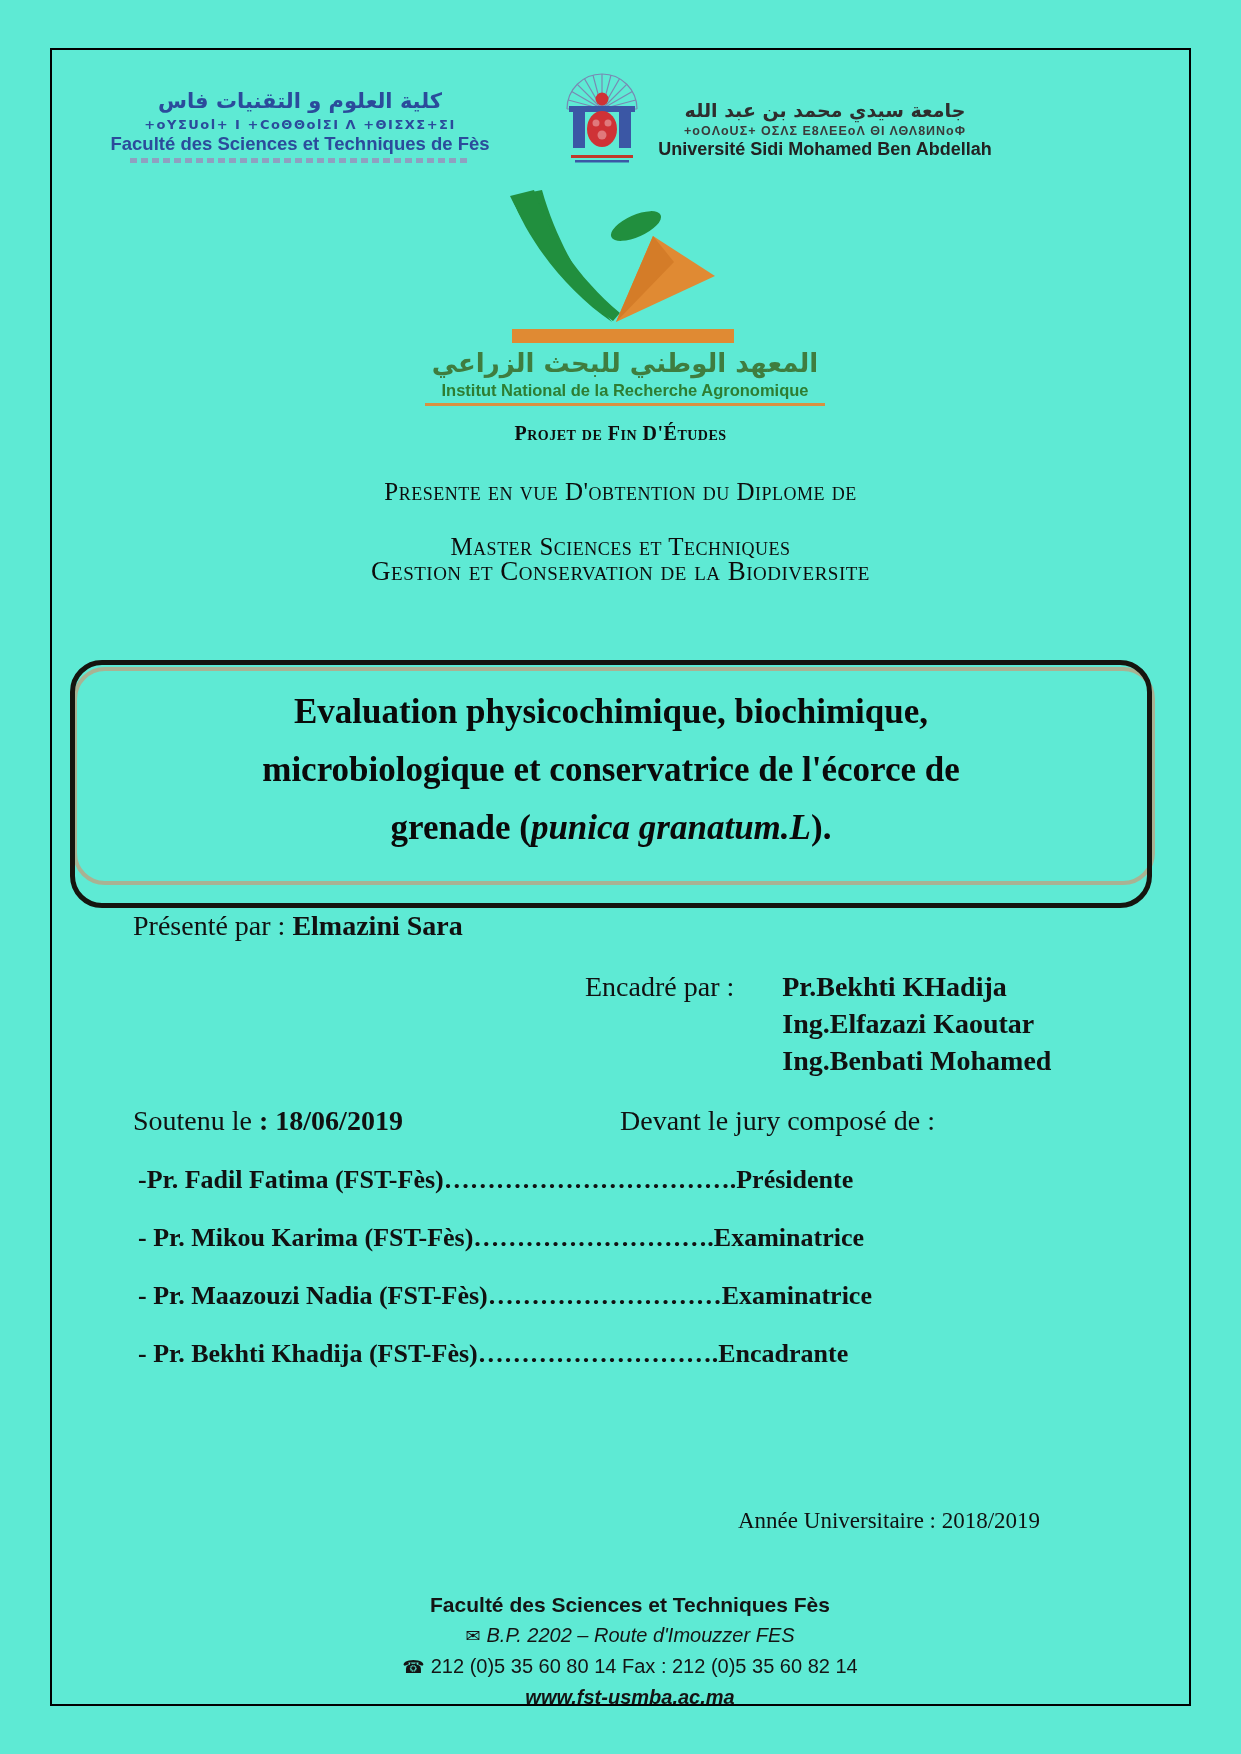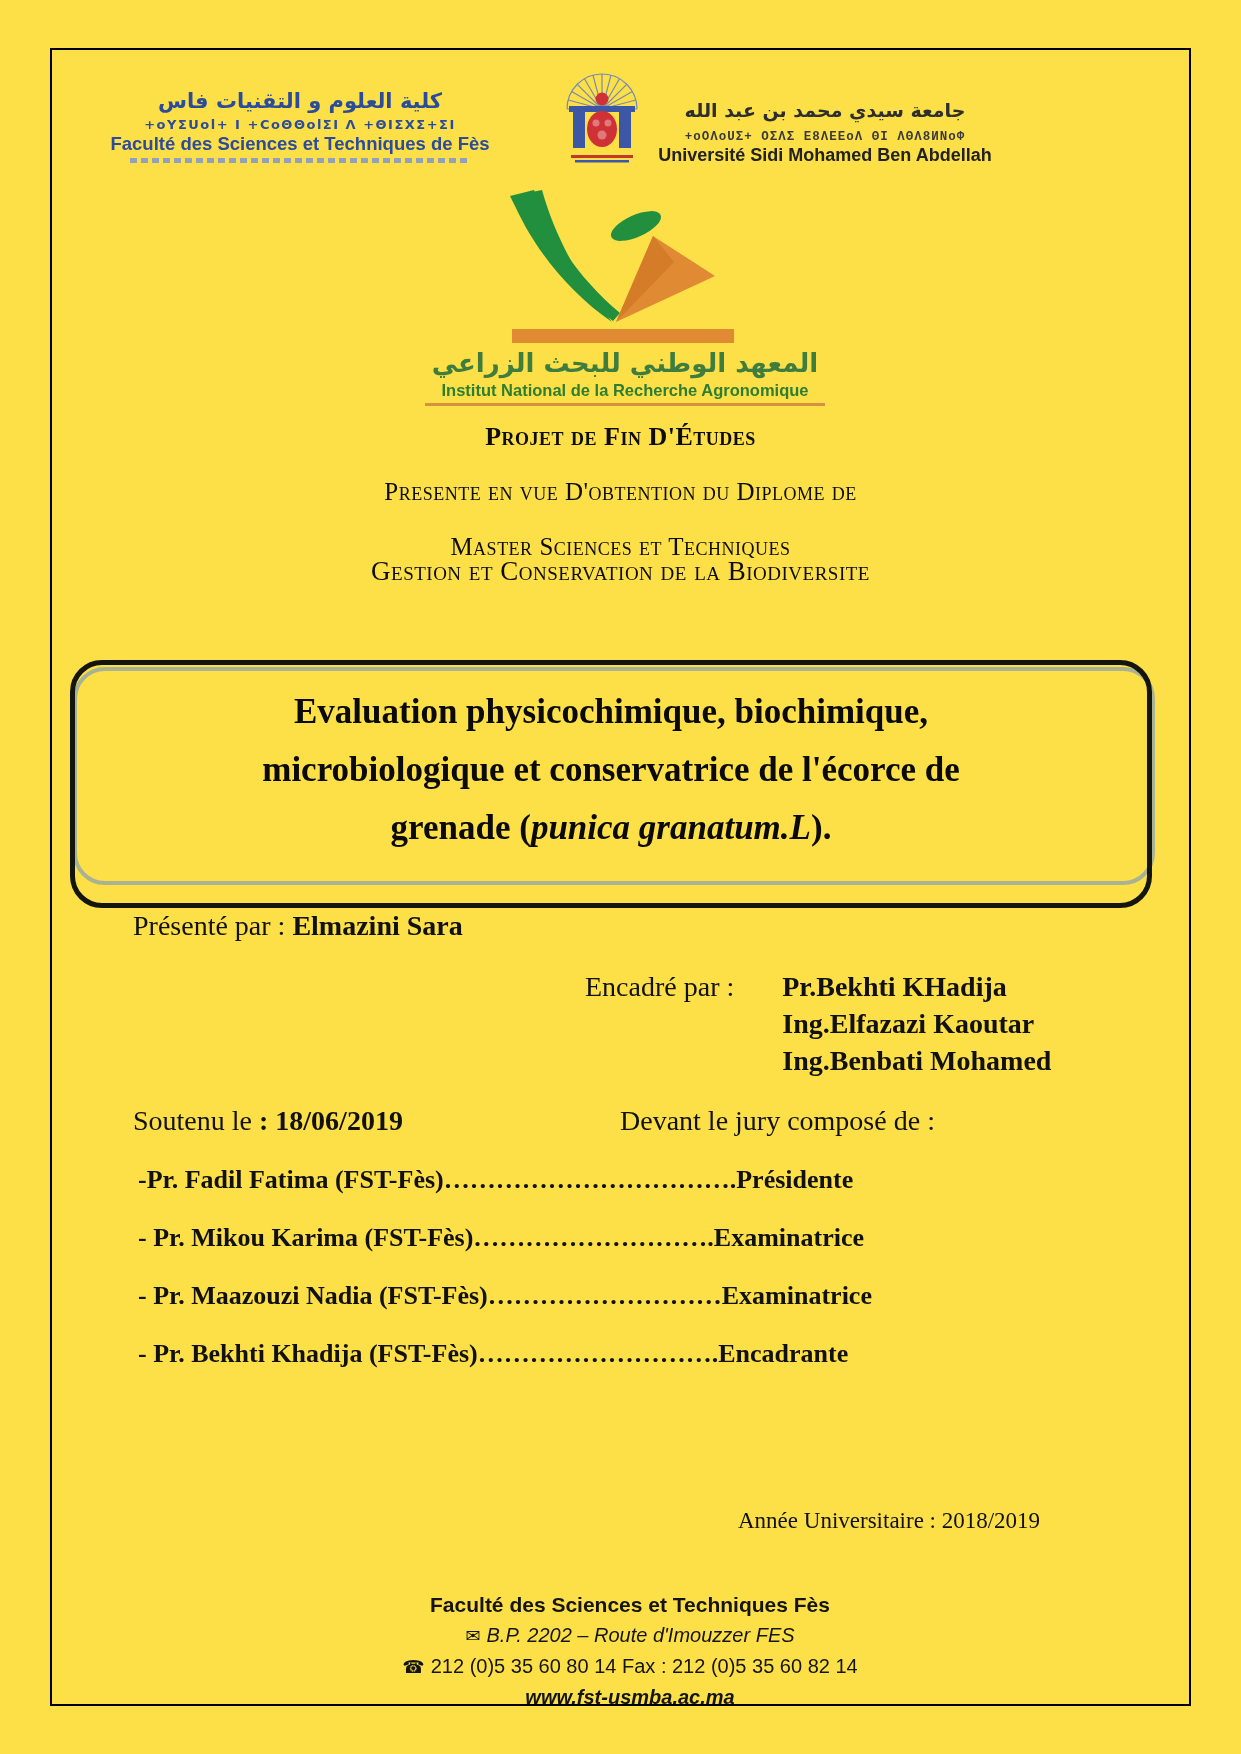--- a/index.html
+++ b/index.html
@@ -1,46 +1,46 @@
 <!DOCTYPE html>
 <html lang="fr"><head>
 <meta charset="utf-8">
 <style>
   * { margin:0; padding:0; box-sizing:border-box; }
   html,body { background:#ffffff; }
   .page {
-    position:relative; width:1241px; height:1754px; background:#fde047;
+    position:relative; width:1241px; height:1754px; background:#5eead4;
     font-family:"Liberation Serif", serif; color:#111; overflow:hidden;
   }
   .page-border {
     position:absolute; left:50px; top:48px; width:1141px; height:1658px;
     border:2px solid #000;
   }
   
   .hdr-left { position:absolute; left:105px; top:88px; width:390px; text-align:center; color:#2b4b9b; }
   .hdr-left .ar { font-family:"DejaVu Sans", sans-serif; font-weight:bold; font-size:21px; direction:rtl; line-height:26px; }
   .hdr-left .tif { font-family:"DejaVu Sans", sans-serif; font-weight:bold; font-size:13px; letter-spacing:1.5px; line-height:17px; margin-top:2px; }
   .hdr-left .fr { font-family:"Liberation Sans", sans-serif; font-weight:bold; font-size:18.5px; line-height:21px; }
   .hdr-dashes { margin:4px auto 0; width:340px; height:5px;
     background:repeating-linear-gradient(90deg,#8fa0c0 0 7px, transparent 7px 11px); }
   .emblem { position:absolute; left:563px; top:68px; }
   .hdr-right { position:absolute; left:655px; top:98px; width:340px; text-align:center; color:#2e2e2e; }
   .hdr-right .ar { font-family:"DejaVu Sans", sans-serif; font-weight:bold; font-size:19px; direction:rtl; line-height:25px; }
-  .hdr-right .tif { font-family:Liberation Mono, monospace; font-weight:bold; font-size:12.5px; letter-spacing:1px; line-height:16px; margin-top:6px; color:#3a3a3a; }
+  .hdr-right .tif { font-family:Liberation Sans, sans-serif; font-weight:bold; font-size:12.5px; letter-spacing:1px; line-height:16px; margin-top:0; color:#3a3a3a; }
   .hdr-right .fr { font-family:"Liberation Sans", sans-serif; font-weight:bold; font-size:18px; line-height:21px; color:#222; }
   
   .inra-graphic { position:absolute; left:460px; top:182px; }
   .inra-text { position:absolute; left:415px; top:346px; width:420px; text-align:center; }
   .inra-text .ar { font-family:"DejaVu Sans", sans-serif; font-weight:bold; font-size:26px; color:#3f7d3f; direction:rtl; line-height:34px; }
   .inra-text .fr { font-family:"Liberation Sans", sans-serif; font-weight:bold; font-size:16.5px; color:#2e7d32; line-height:20px; }
   .inra-underline { margin:3px auto 0; width:400px; height:3px; background:#d89140; }
   
   .heading { position:absolute; left:50px; width:1141px; text-align:center;
     font-variant:small-caps; letter-spacing:0.5px; color:#0d0d0d; }
-  .h1 { top:422px; font-size:26px; font-weight:bold; }
+  .h1 { top:422px; font-size:20px; font-weight:bold; }
   .h2 { top:478px; font-size:25px; }
   .h3 { top:533px; font-size:25px; }
   .h4 { top:556px; font-size:27px; }
   
   .title-shadow { position:absolute; left:73px; top:667px; width:1082px; height:218px;
     border:4px solid #a9b293; border-radius:32px; }
   .title-box { position:absolute; left:70px; top:660px; width:1082px; height:248px;
     border:5px solid #15150f; border-radius:32px; background:transparent;
     text-align:center; padding-top:18px; }
   .title-box .tl { font-size:35px; font-weight:bold; line-height:58px; color:#0a0a0a; }

